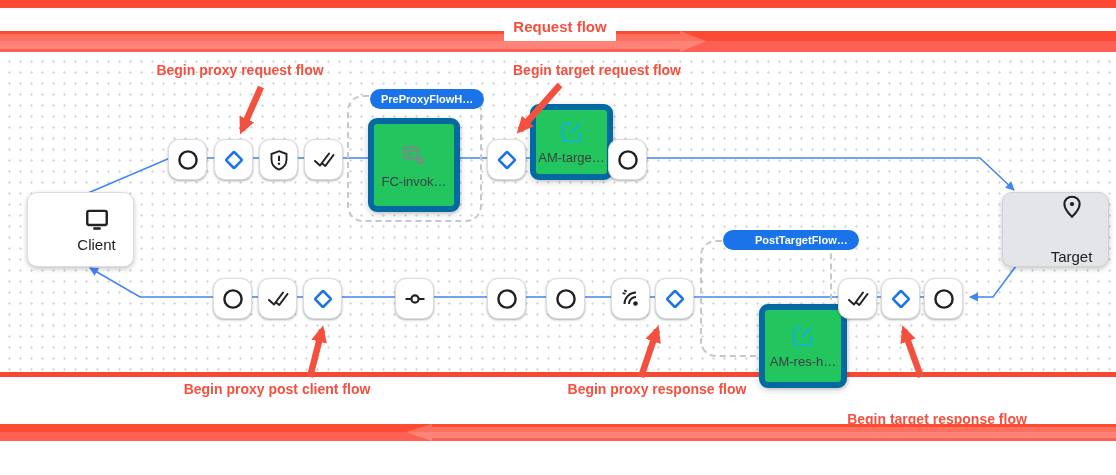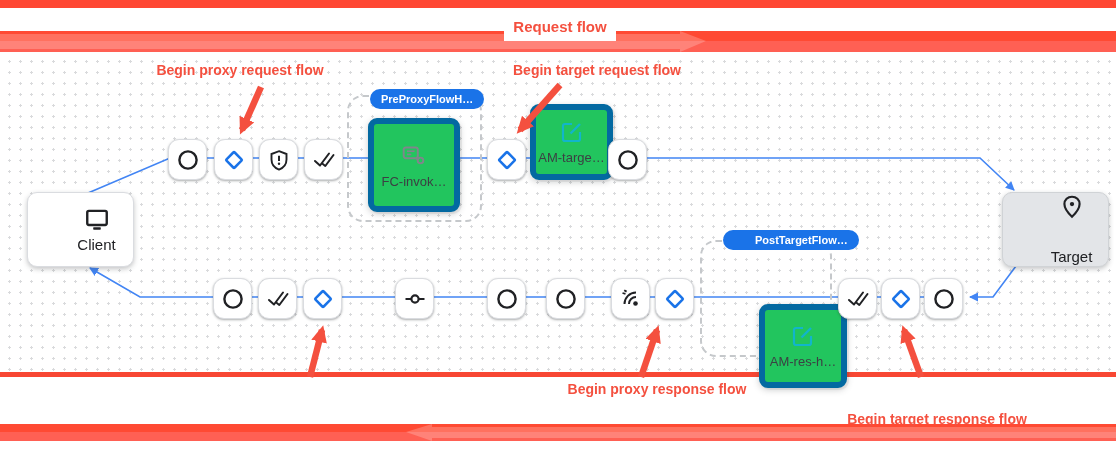--- a/index.html
+++ b/index.html
@@ -218,20 +218,21 @@
       </svg>
   </div>
   <div class="nbox" style="left:924px;top:278px;">
     <svg width="22" height="22" viewBox="0 0 22 22">
         <circle cx="11" cy="11" r="8.6" fill="none" stroke="#202124" stroke-width="2.4"></circle>
       </svg>
   </div>
 
   <div class="ann-label" style="left:140px;top:62px;">Begin proxy request flow</div>
   <div class="ann-label" style="left:497px;top:62px;">Begin target request flow</div>
+  <div class="ann-label" style="left:177px;top:381px;">Begin proxy post client flow</div>
   <div class="ann-label" style="left:557px;top:381px;">Begin proxy response flow</div>
   <div class="ann-label" style="left:837px;top:381px;margin-top:30px;">Begin target response flow</div>
 
   <svg class="layer ann" viewBox="0 0 1116 475">
     <defs>
       <marker id="mr" markerUnits="userSpaceOnUse" markerWidth="20" markerHeight="18" refX="12" refY="8" orient="auto">
         <path d="M0,0 L17,8 L0,16 Z" fill="#f4503f"></path>
       </marker>
     </defs>
     <line x1="261" y1="87" x2="242" y2="130" stroke="#f4503f" stroke-width="6.5" marker-end="url(#mr)"></line>

